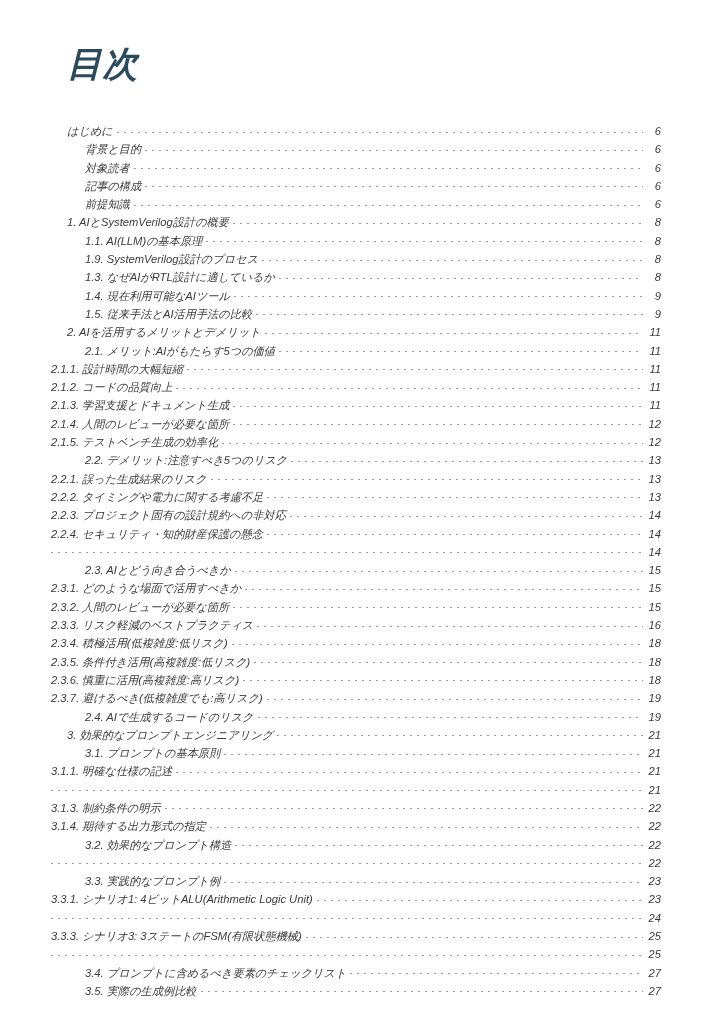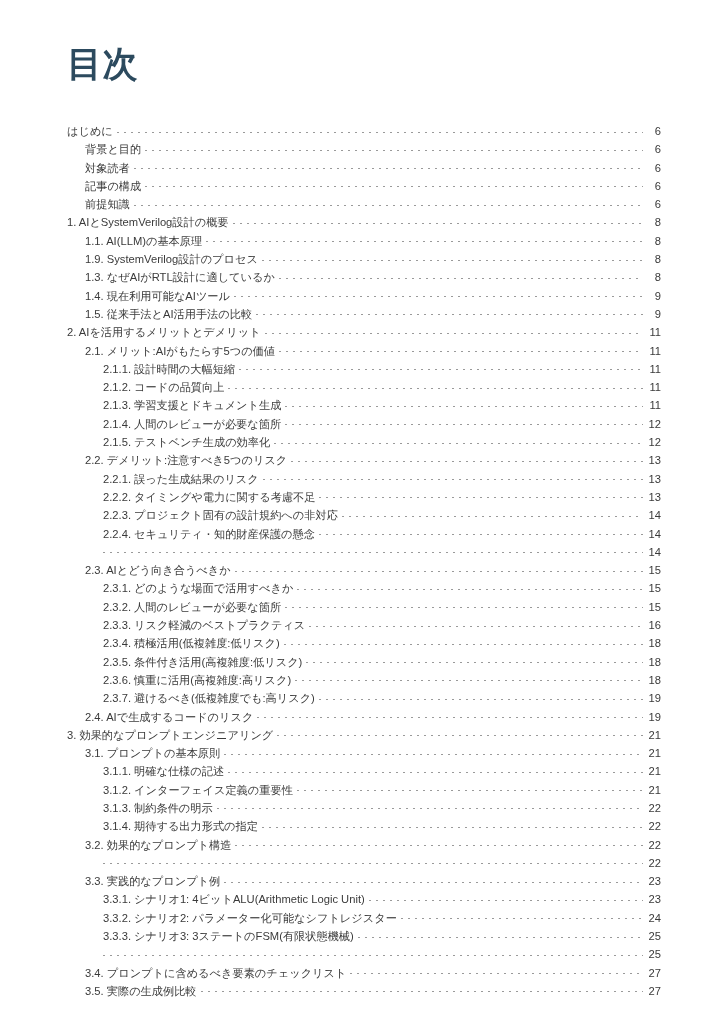--- a/index.html
+++ b/index.html
@@ -15,20 +15,21 @@
     overflow: hidden;
     position: relative;
   }
 
   #page {
     position: absolute;
     left: 0; top: 0;
     width: 625px;
     height: 1024px;
     background: #ffffff;
+    font-style: italic;
   }
 
   
   .toc-title {
     position: absolute;
     left: 67px;
     top: 41px;
     font-size: 35px;
     line-height: 46px;
     font-weight: bold;
@@ -78,21 +79,21 @@
   .toc-entry .pg {
     flex: 0 0 auto;
     padding-left: 5px;
     text-align: right;
     min-width: 13px;
   }
 
   
   .lvl1 { padding-left: 67px; }
   .lvl2 { padding-left: 85px; justify-content: center; }
-  .lvl3 { padding-left: 103px; }
+  .lvl3 { padding-left: 51px; }
 </style>
 </head>
 <body>
 
 <div id="page">
 
   <div class="toc-title">目次</div>
 
   <div class="toc-list" id="toc-list">
       <div class="toc-entry lvl1">
@@ -268,21 +269,20 @@
         <span class="lbl">3.1. プロンプトの基本原則</span>
         <span class="leader"></span>
         <span class="pg">21</span>
       </div>
       <div class="toc-entry lvl3">
         <span class="lbl">3.1.1. 明確な仕様の記述</span>
         <span class="leader"></span>
         <span class="pg">21</span>
       </div>
       <div class="toc-entry lvl3">
-        <span class="lbl">3.1.2. インターフェイス定義の重要性</span>
         <span class="leader"></span>
         <span class="pg">21</span>
       </div>
       <div class="toc-entry lvl3">
         <span class="lbl">3.1.3. 制約条件の明示</span>
         <span class="leader"></span>
         <span class="pg">22</span>
       </div>
       <div class="toc-entry lvl3">
         <span class="lbl">3.1.4. 期待する出力形式の指定</span>
@@ -302,21 +302,20 @@
         <span class="lbl">3.3. 実践的なプロンプト例</span>
         <span class="leader"></span>
         <span class="pg">23</span>
       </div>
       <div class="toc-entry lvl3">
         <span class="lbl">3.3.1. シナリオ1: 4ビットALU(Arithmetic Logic Unit)</span>
         <span class="leader"></span>
         <span class="pg">23</span>
       </div>
       <div class="toc-entry lvl3">
-        <span class="lbl">3.3.2. シナリオ2: パラメーター化可能なシフトレジスター</span>
         <span class="leader"></span>
         <span class="pg">24</span>
       </div>
       <div class="toc-entry lvl3">
         <span class="lbl">3.3.3. シナリオ3: 3ステートのFSM(有限状態機械)</span>
         <span class="leader"></span>
         <span class="pg">25</span>
       </div>
       <div class="toc-entry lvl3">
         <span class="leader"></span>

